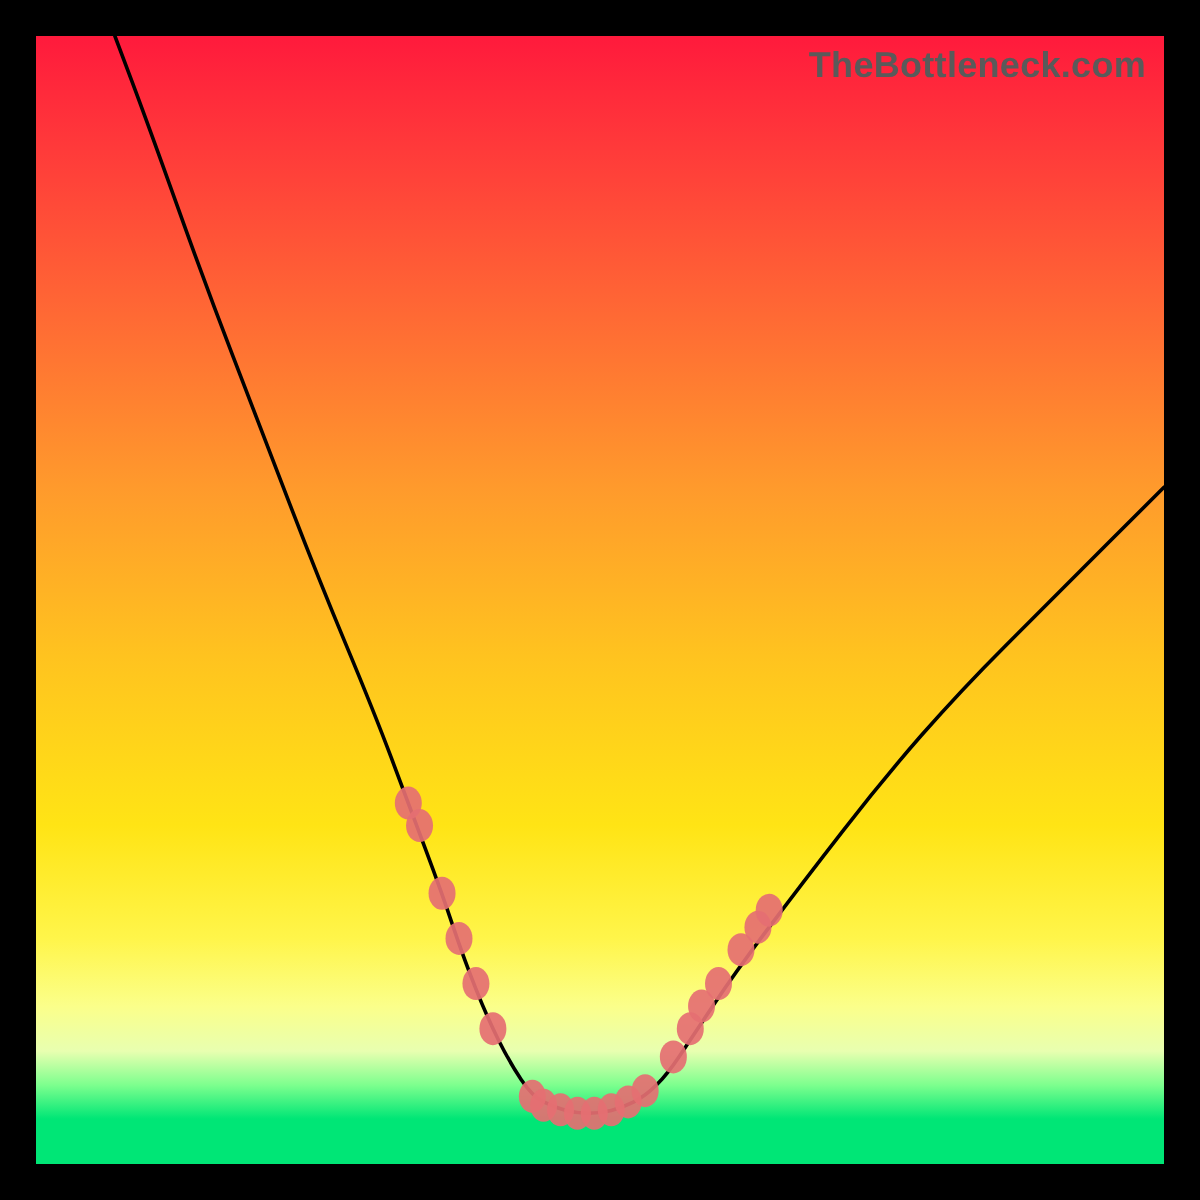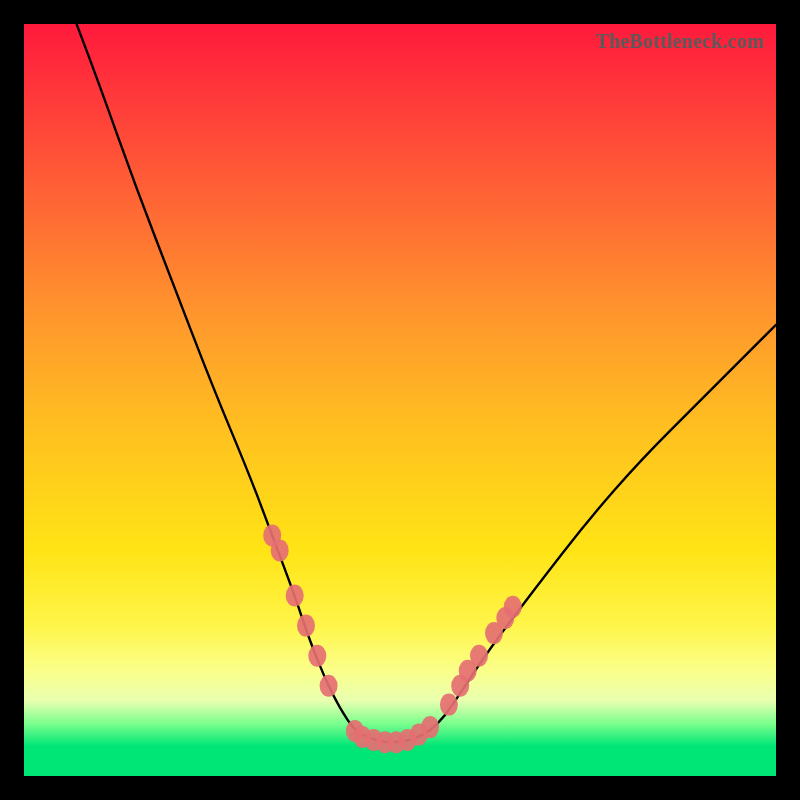--- a/index.html
+++ b/index.html
@@ -27,23 +27,23 @@
       #fbff8a 86%,
       #e8ffb0 90%,
       #7dff8e 93%,
       #00e676 96%,
       #00e676 100%);
   }
   .watermark {
     position: absolute;
     top: 6px;
     right: 12px;
-    font-family: Liberation Serif, serif;
+    font-family: Liberation Sans, sans-serif;
     font-weight: 600;
-    font-size: 20px;
+    font-size: 24px;
     color: #5a5a5a;
     letter-spacing: 0.2px;
     user-select: none;
   }
   svg.overlay {
     position: absolute;
     left: 0;
     top: 0;
     width: 752px;
     height: 752px;

